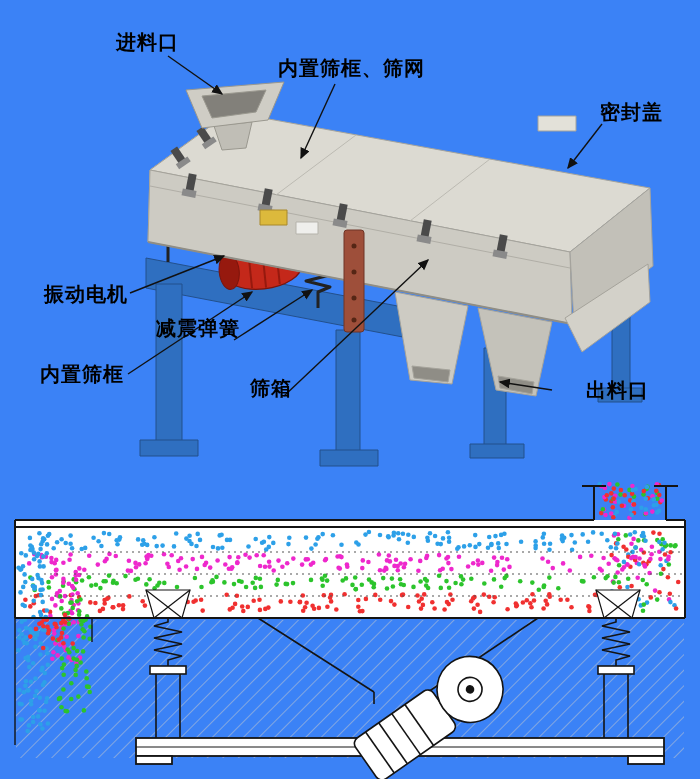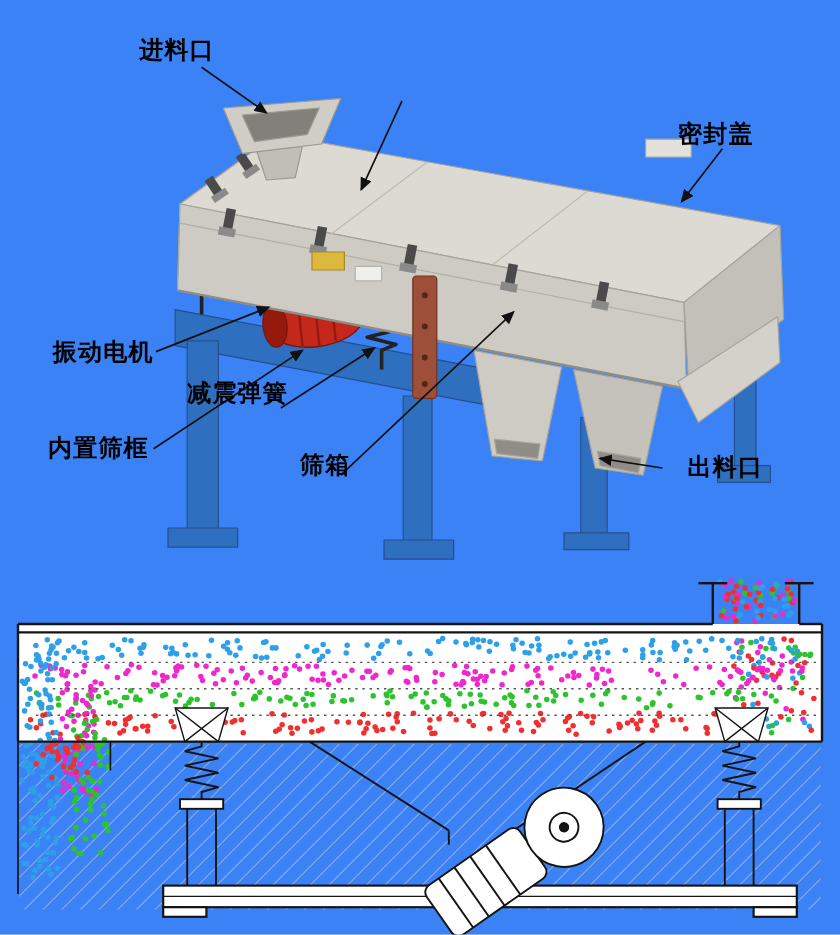--- a/index.html
+++ b/index.html
@@ -1167,20 +1167,21 @@
         <line x1="-56" y1="-25" x2="-56" y2="25"></line>
           <line x1="-40" y1="-25" x2="-40" y2="25"></line>
         <circle cx="22" cy="0" r="33"></circle>
         <circle cx="22" cy="0" r="12"></circle>
         <circle cx="22" cy="0" r="3.5" fill="#141414"></circle>
       </g>
     </g>
   </svg>
 
   <div class="label" style="left:116px;top:30px">进料口</div>
-  <div class="label" style="left:565px;top:100px">密封盖</div>
+  <div class="label" style="left:278px;top:56px">内置筛框、筛网</div>
+  <div class="label" style="left:600px;top:100px">密封盖</div>
   <div class="label" style="left:44px;top:282px">振动电机</div>
   <div class="label" style="left:156px;top:316px">减震弹簧</div>
   <div class="label" style="left:40px;top:362px">内置筛框</div>
   <div class="label" style="left:250px;top:376px">筛箱</div>
-  <div class="label" style="left:573px;top:378px">出料口</div>
+  <div class="label" style="left:586px;top:378px">出料口</div>
 
 </div>
 
 </body></html>

